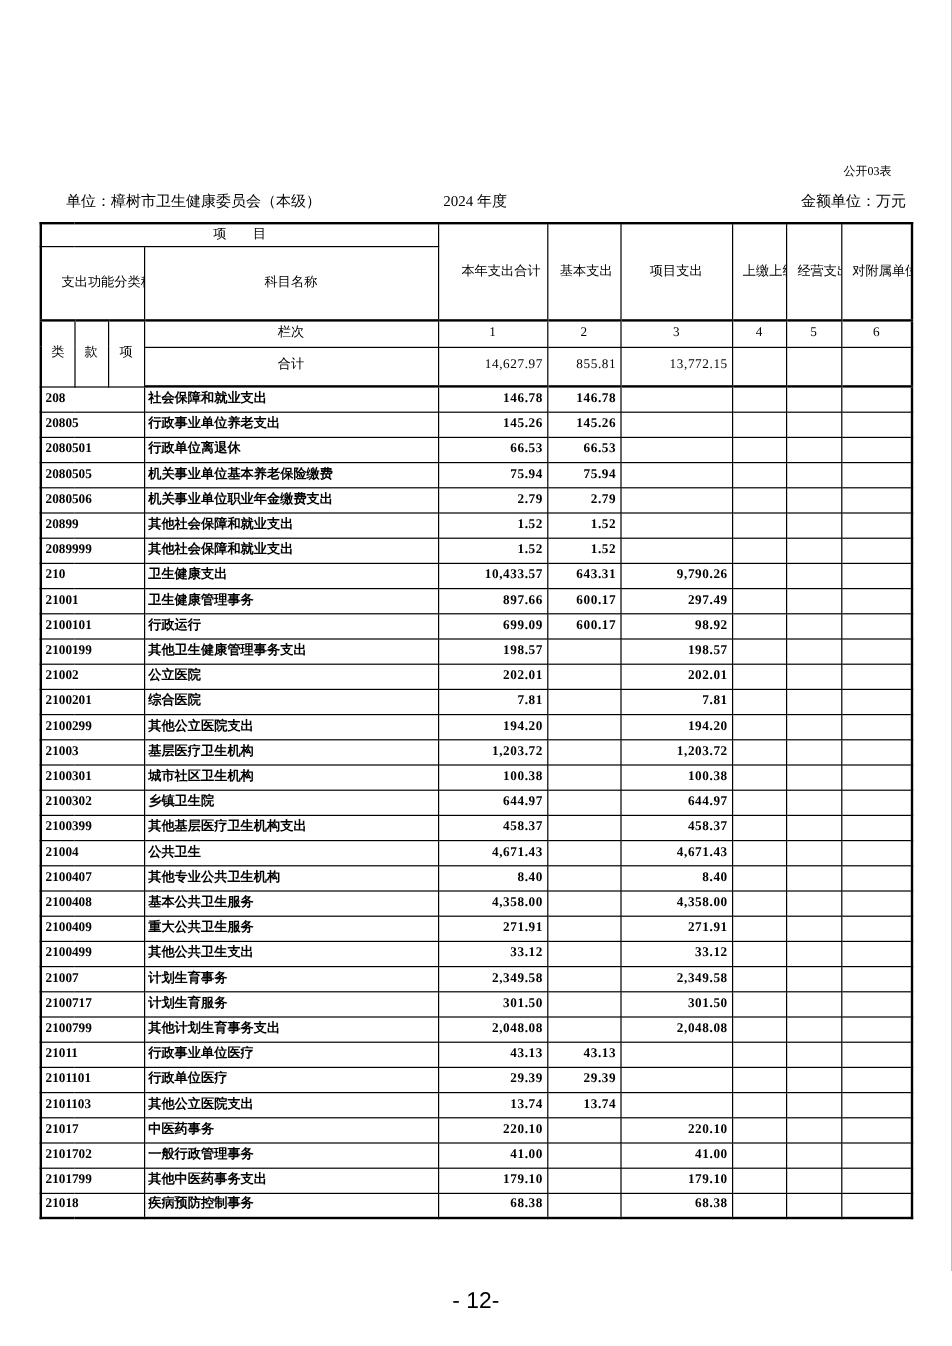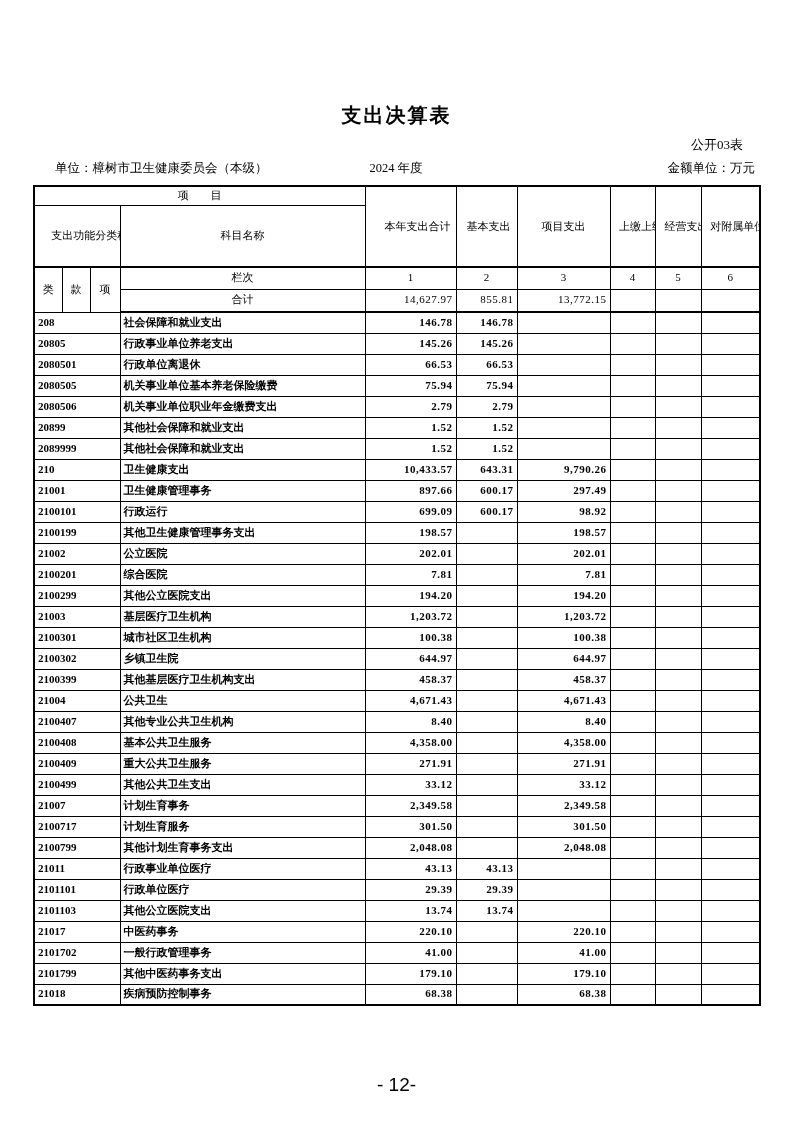--- a/index.html
+++ b/index.html
@@ -14,21 +14,21 @@
     overflow:hidden;
   }
   .doc-title {
     position:absolute; top:102px; left:0; width:100%;
     text-align:center;
     font-family:"Liberation Sans","DejaVu Sans",sans-serif;
     font-weight:bold; font-size:20px; letter-spacing:2px;
   }
   .doc-code {
     position:absolute; top:136px; right:50px;
-    font-size:13px;
+    font-size:10px;
   }
   .info-line {
     position:absolute; top:160px; left:33px; width:726px; height:18px;
     font-size:12.5px;
   }
   .info-unit { position:absolute; left:22px; top:0; }
   .info-year { position:absolute; left:50%; top:0; transform:translateX(-50%); }
   .info-amount { position:absolute; right:4px; top:0; }
 
   table.fiscal {
@@ -48,41 +48,40 @@
     line-height:1.25;
   }
   td.hd { text-align:center; white-space:normal; }
   td.hd .wrapbox { display:inline-block; line-height:1.4; }
   .w48 { max-width:52px; }
   .w36 { max-width:40px; }
   .w24 { max-width:27px; }
   tr.row-project  { height:19px; }
   tr.row-head2    { height:62px; }
   tr.row-lanci    { height:22px; }
-  tr.row-total    { height:23px;margin-top:30px; }
+  tr.row-total    { height:33px;margin-top:30px; }
   tr.row-lanci td { border-top:2px solid #000; }
   tr.row-total td { border-bottom:2px solid #000; }
   tbody.data tr   { height:21px;font-weight:bold; }
   td.td-code { text-align:left; padding-left:4px; }
   td.td-name { text-align:left; padding-left:5px; }
   td.td-num  { text-align:right; padding-right:5px; letter-spacing:0.5px; }
   td.td-center { text-align:center; }
   .page-footer {
     position:absolute; top:1074px; left:0; width:100%;
     text-align:center;
     font-family:"Liberation Sans","DejaVu Sans",sans-serif;
     font-size:19px;
   }
 </style>
 </head>
 <body>
 
 <div class="page">
 
-  <div class="doc-title">支出决算表</div>
   <div class="doc-code">公开03表</div>
 
   <div class="info-line">
     <span class="info-unit">单位：樟树市卫生健康委员会（本级）</span>
     <span class="info-year">2024 年度</span>
     <span class="info-amount">金额单位：万元</span>
   </div>
 
   <table class="fiscal">
     <colgroup>

